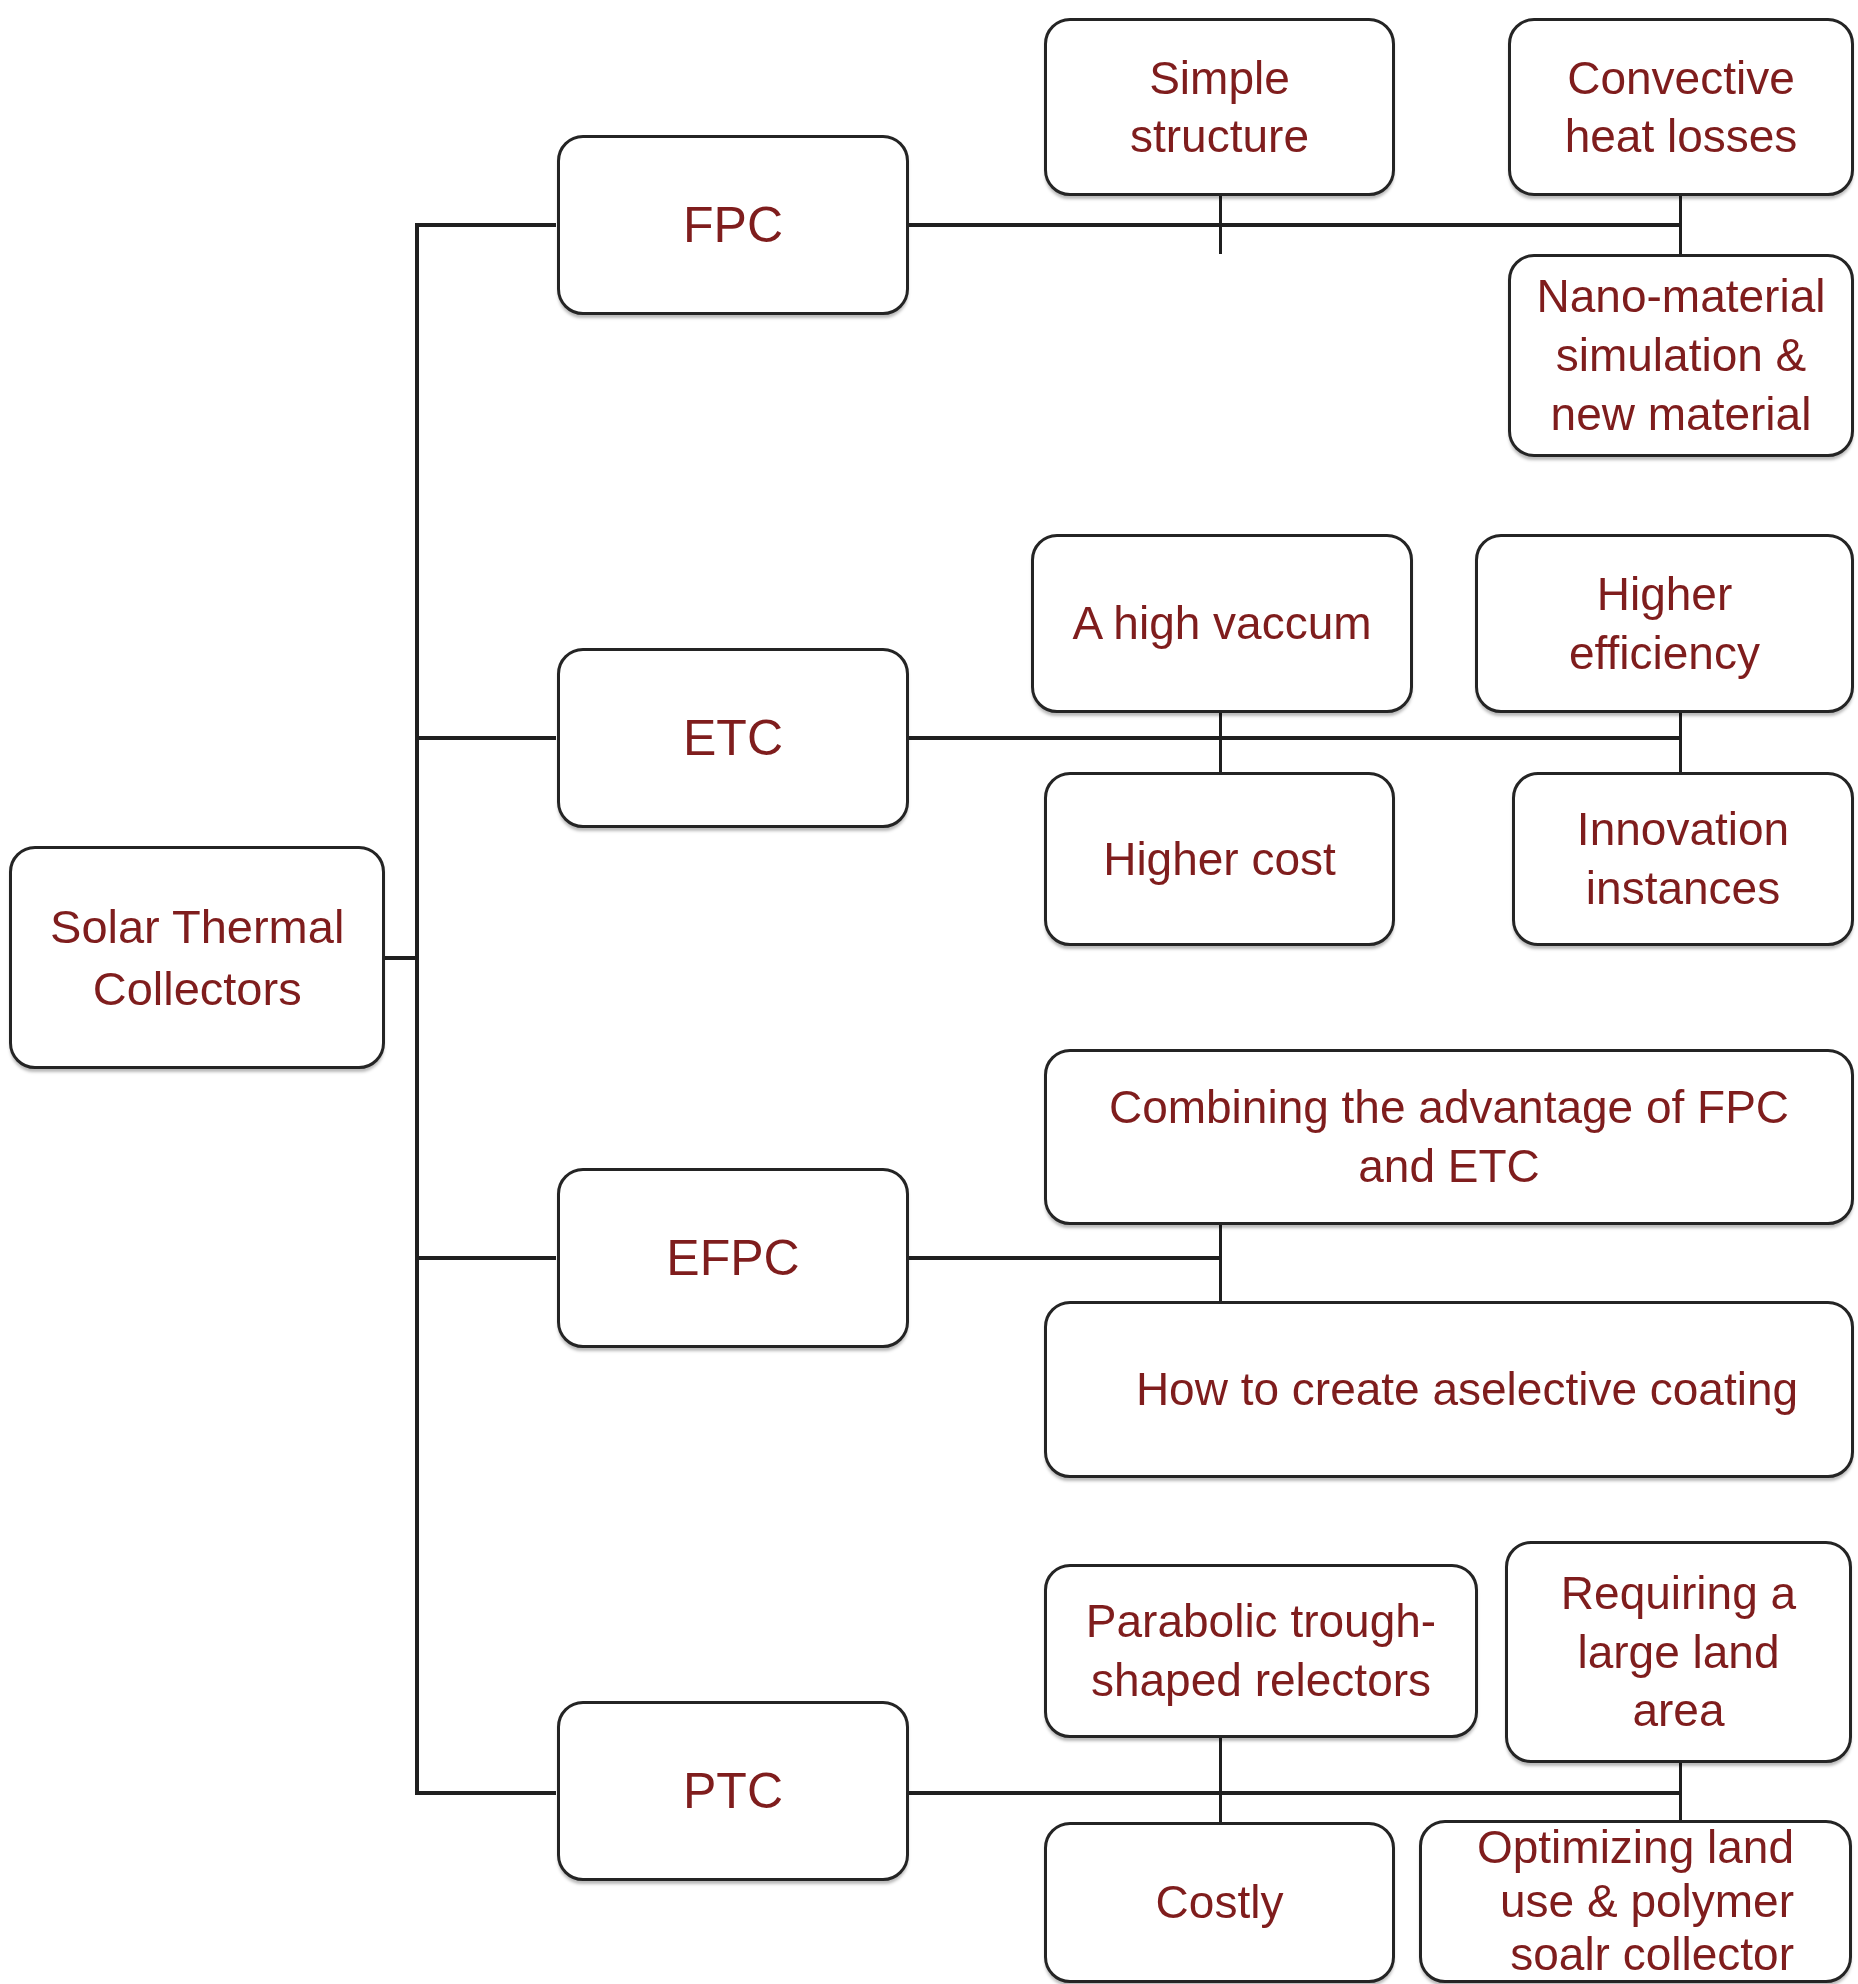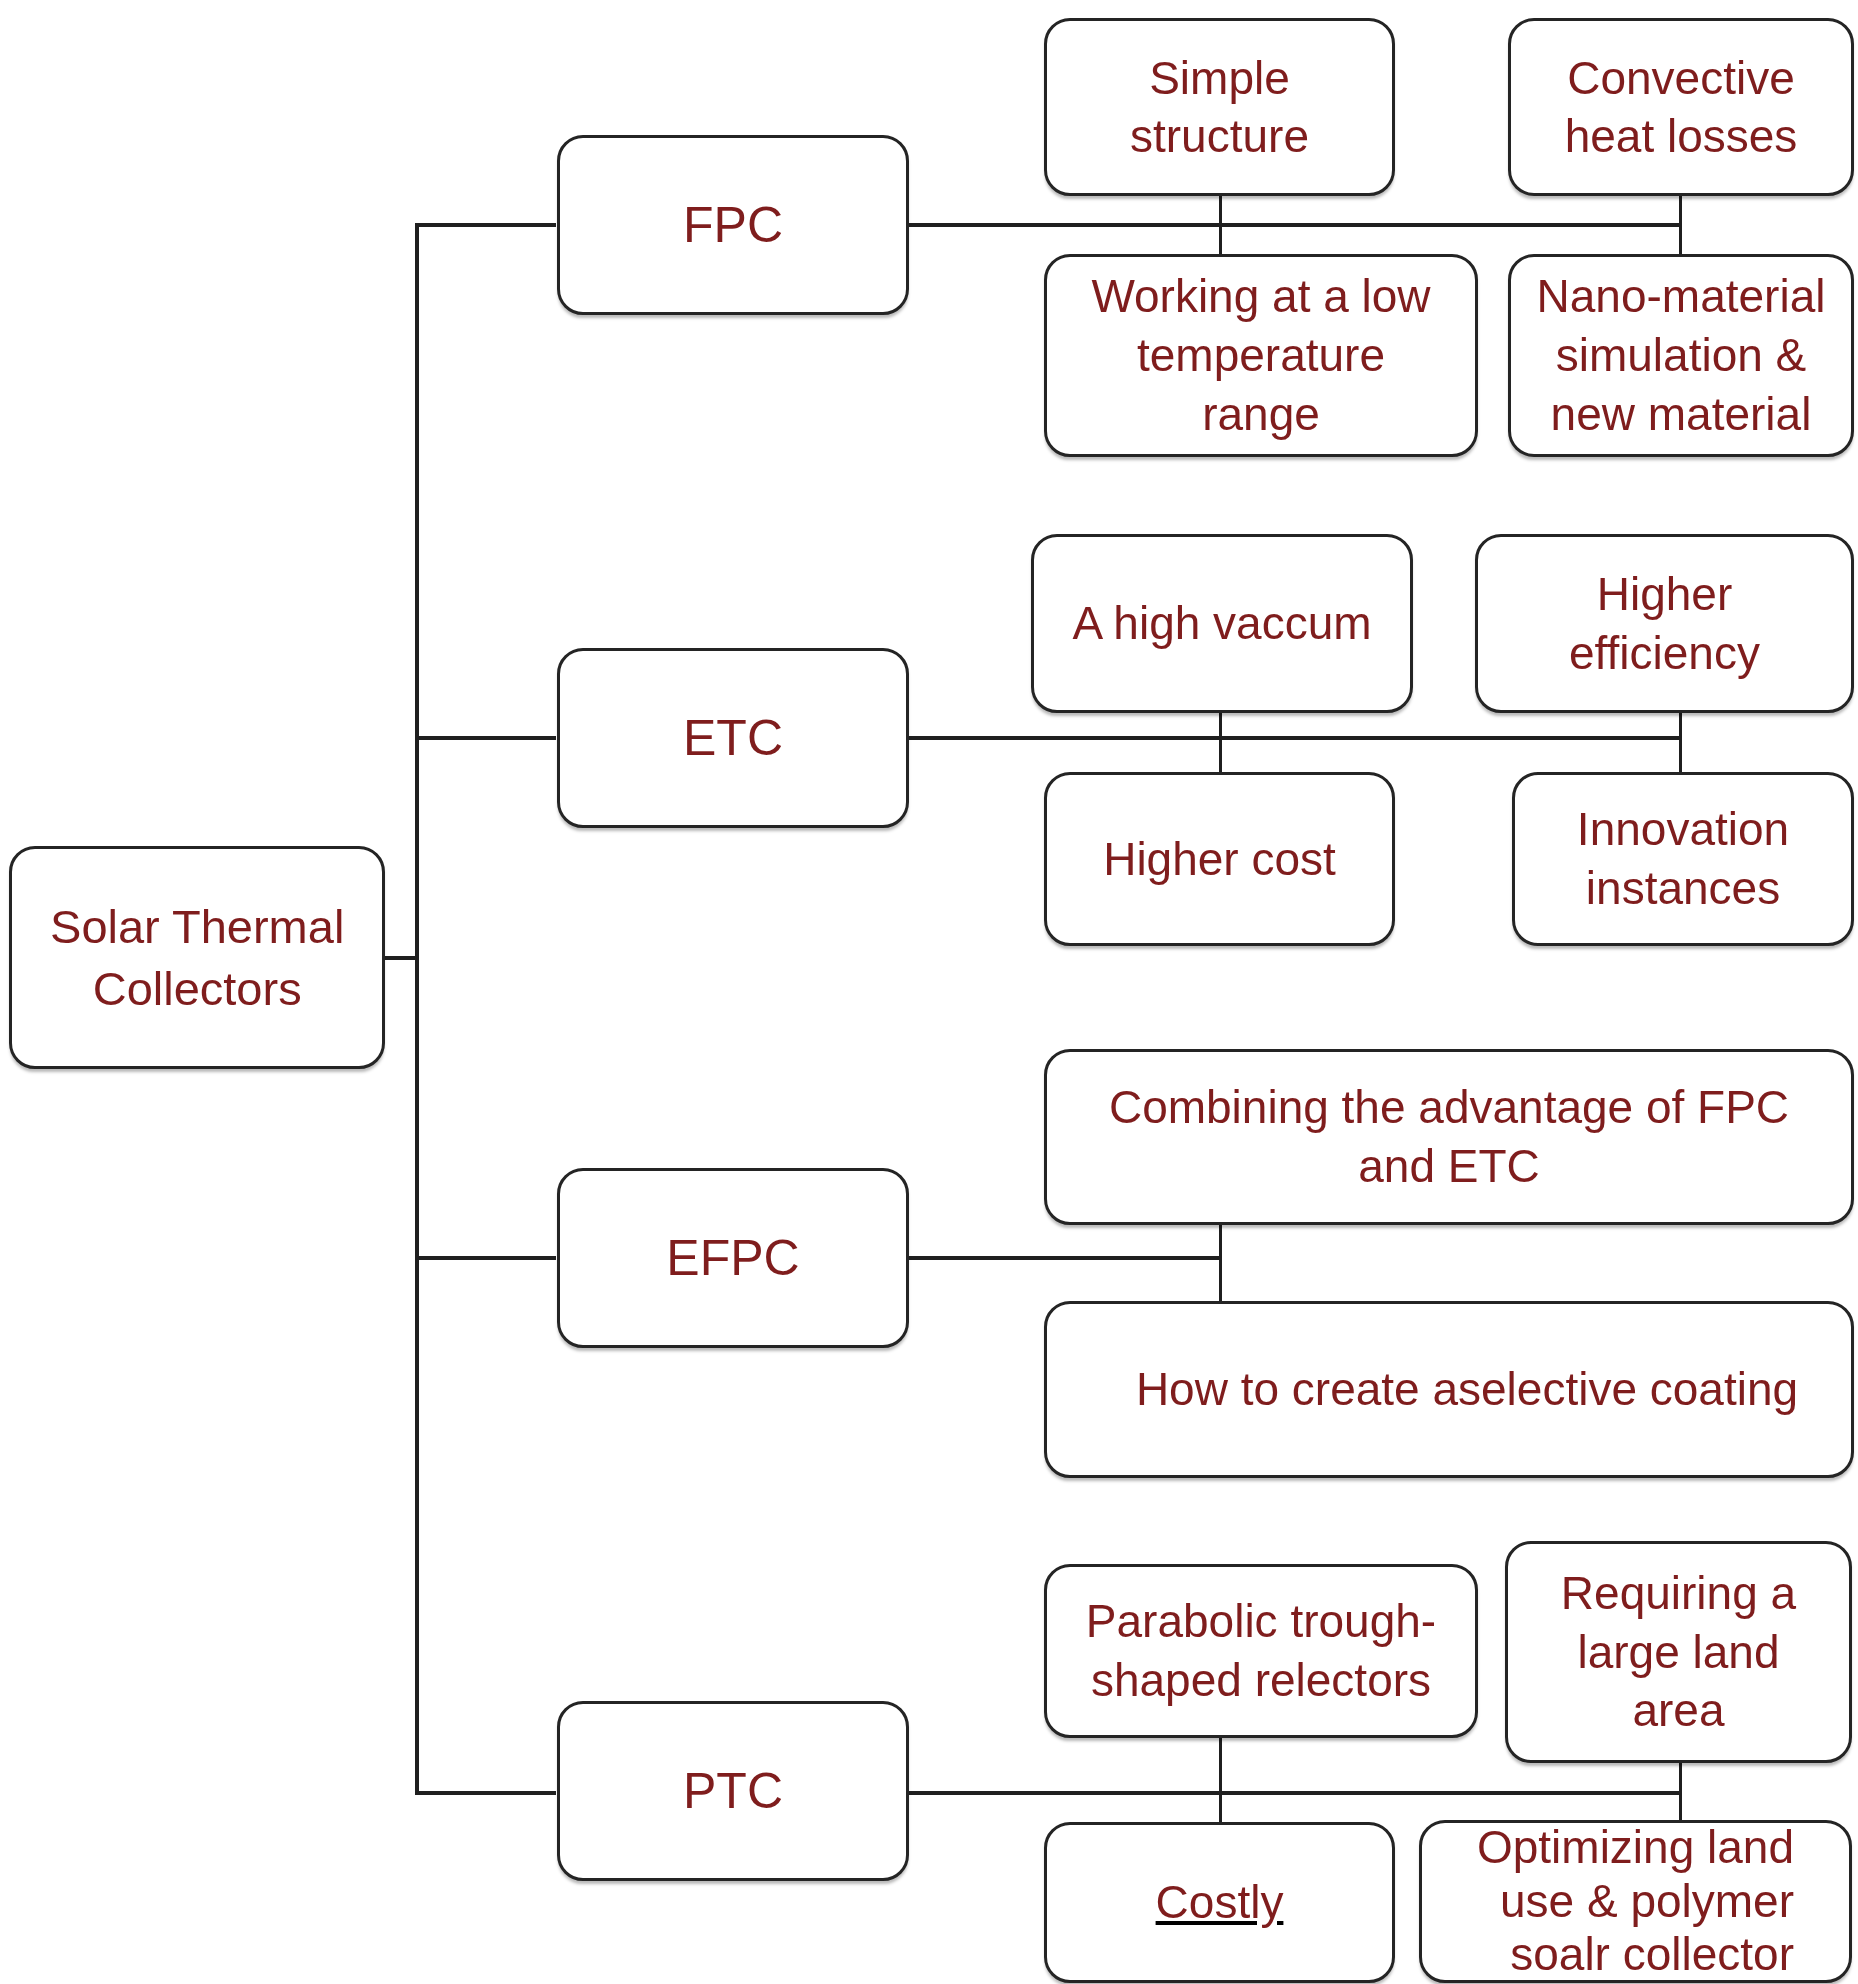--- a/index.html
+++ b/index.html
@@ -101,25 +101,20 @@
   </div>
 
   <div class="node" style="left: 1044px; top: 18.4px; width: 351px; height: 178px; border-color: rgb(36, 36, 36); background: rgb(255, 255, 255);">
     <span class="node-text">Simple
 structure</span>
   </div>
   <div class="node" style="left: 1508px; top: 18.4px; width: 346px; height: 178px; border-color: rgb(36, 36, 36); background: rgb(255, 255, 255);">
     <span class="node-text">Convective
 heat losses</span>
   </div>
-  <div class="node" style="left: 1044px; top: 254px; width: 434px; height: 203px; border-color: rgb(36, 36, 36); background: rgb(255, 255, 255);">
-    <span class="node-text">Working at a low
-temperature
-range</span>
-  </div>
   <div class="node" style="left: 1508px; top: 254px; width: 346px; height: 203px; border-color: rgb(36, 36, 36); background: rgb(255, 255, 255);">
     <span class="node-text">Nano-material
 simulation &amp;
 new material</span>
   </div>
 
   <div class="node" style="left: 1031px; top: 534px; width: 382px; height: 179px; border-color: rgb(36, 36, 36); background: rgb(255, 255, 255);">
     <span class="node-text">A high vaccum</span>
   </div>
   <div class="node" style="left: 1475px; top: 534px; width: 379px; height: 179px; border-color: rgb(36, 36, 36); background: rgb(255, 255, 255);">
@@ -144,21 +139,21 @@
 
   <div class="node" style="left: 1044px; top: 1564px; width: 434px; height: 174px; border-color: rgb(36, 36, 36); background: rgb(255, 255, 255);">
     <span class="node-text">Parabolic trough-
 shaped relectors</span>
   </div>
   <div class="node" style="left: 1505px; top: 1541px; width: 347px; height: 222px; border-color: rgb(36, 36, 36); background: rgb(255, 255, 255);">
     <span class="node-text">Requiring a
 large land
 area</span>
   </div>
-  <div class="node" style="left: 1044px; top: 1822px; width: 351px; height: 161px; border-color: rgb(36, 36, 36); background: rgb(255, 255, 255); text-decoration: underline;">
+  <div class="node" style="left: 1044px; top: 1822px; width: 351px; height: 161px; border-color: rgb(36, 36, 36); background: rgb(255, 255, 255);">
     <span class="node-text">Costly</span>
   </div>
   <div class="node tight" style="left: 1419px; top: 1820px; width: 433px; height: 163px; border-color: rgb(36, 36, 36); background: rgb(255, 255, 255);">
     <span class="node-text">Optimizing land
 use &amp; polymer
 soalr collector</span>
   </div>
 
 </div>
 

